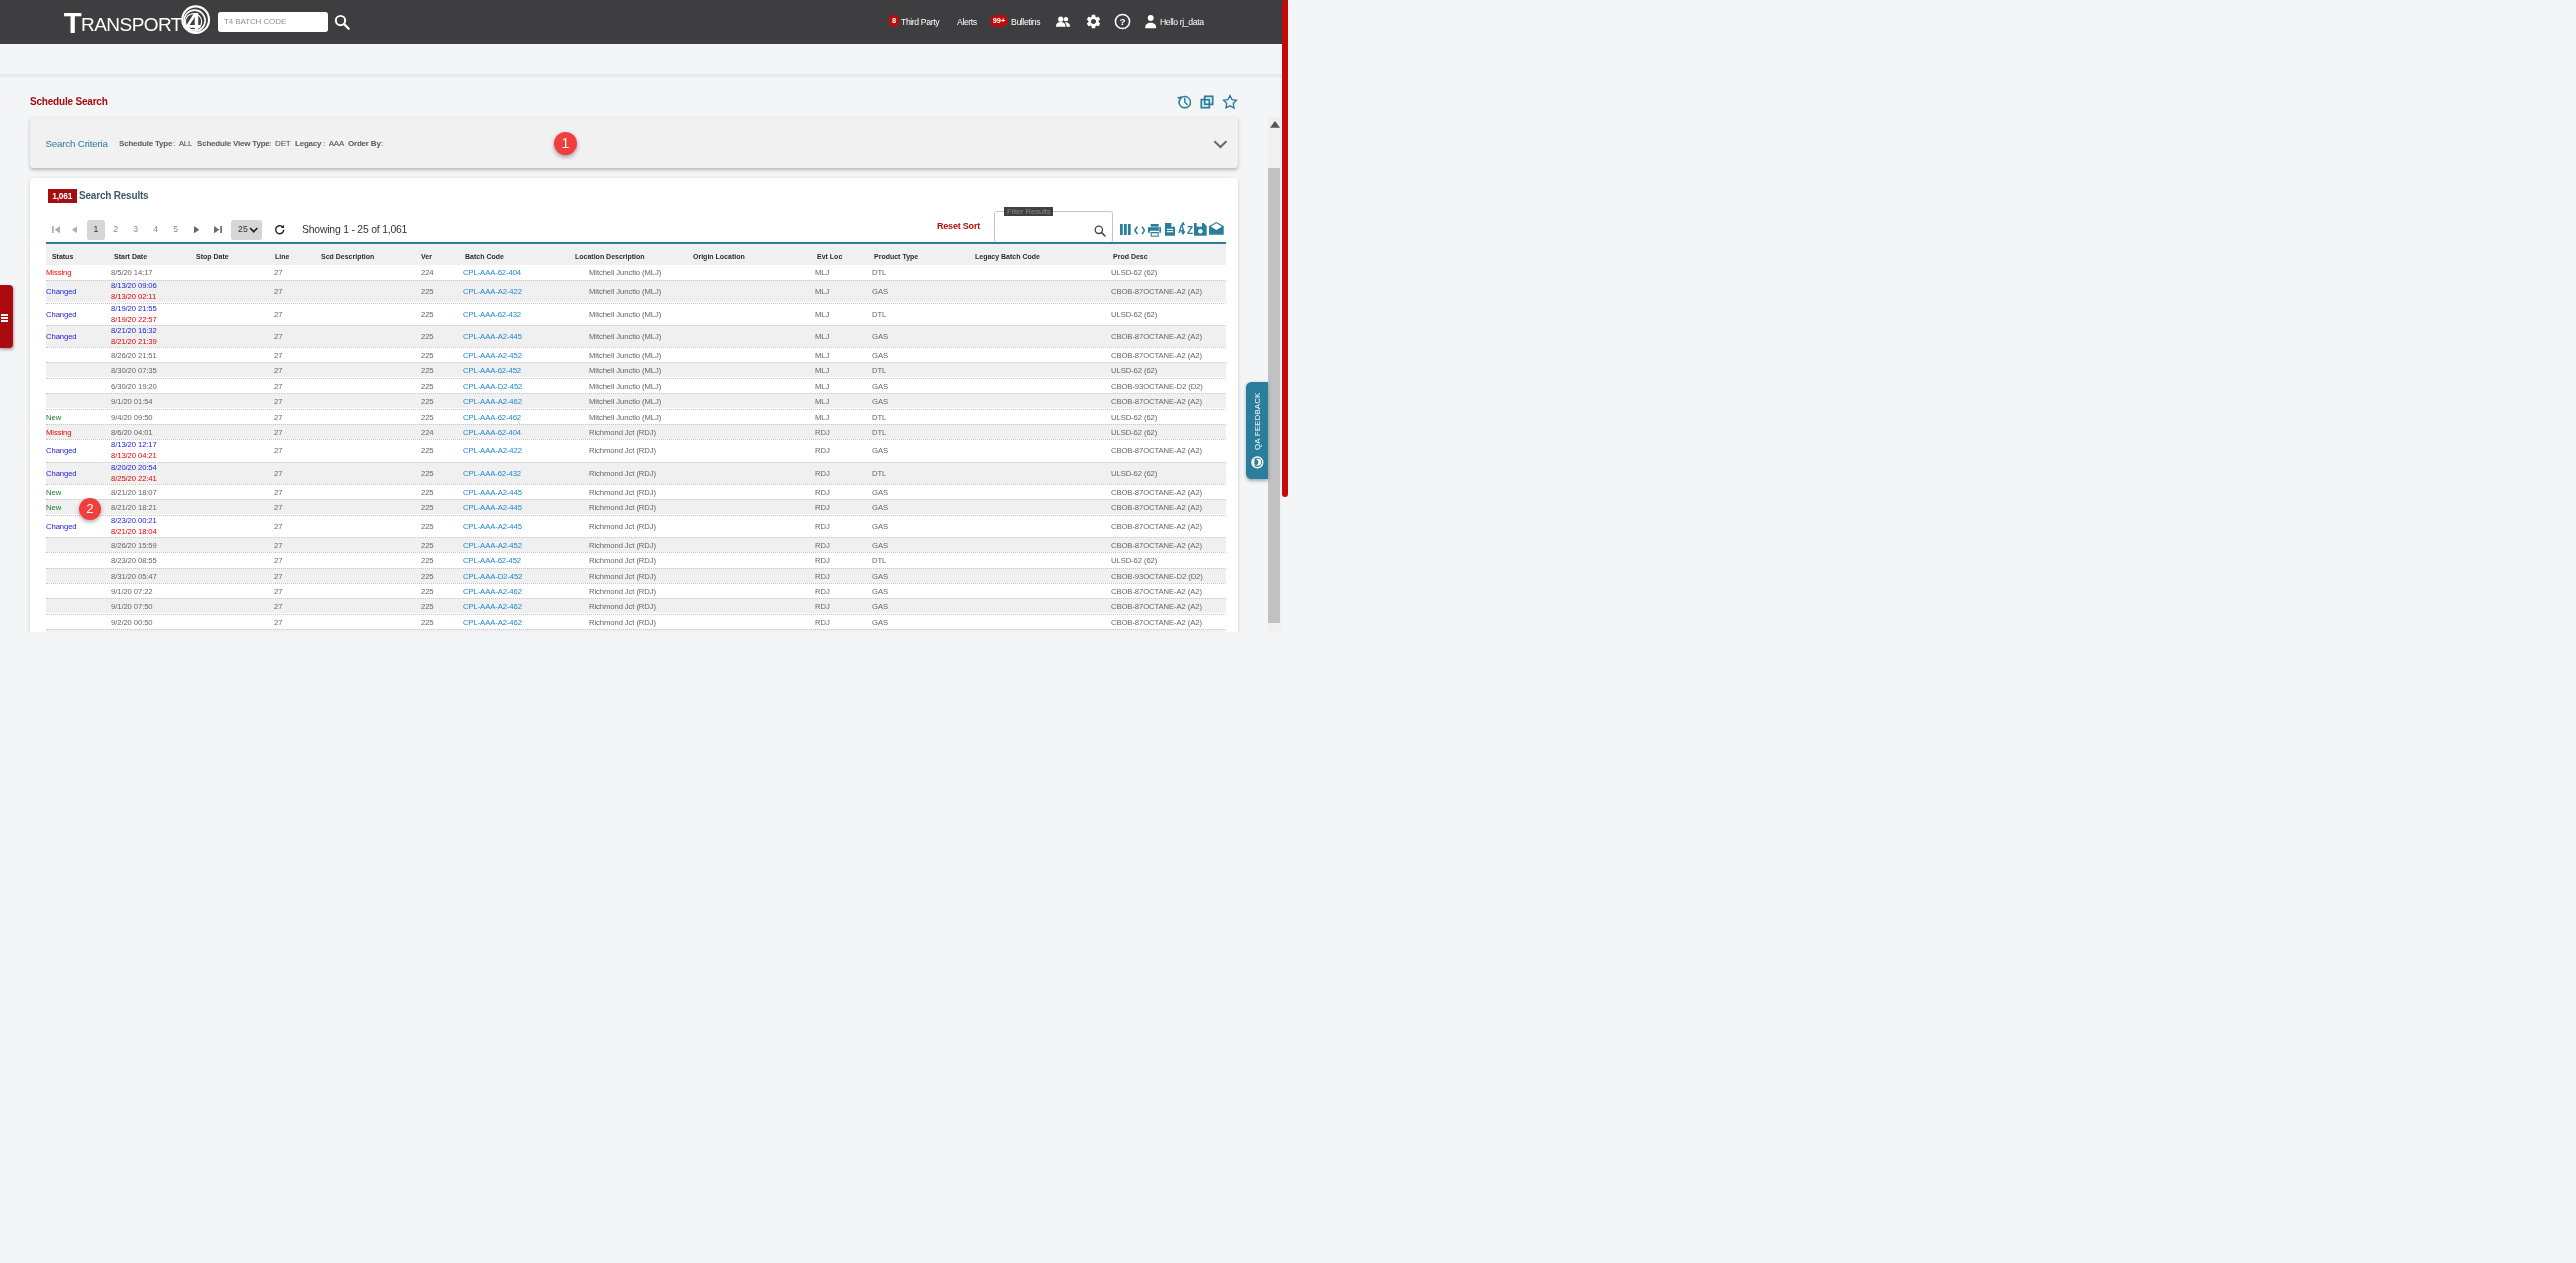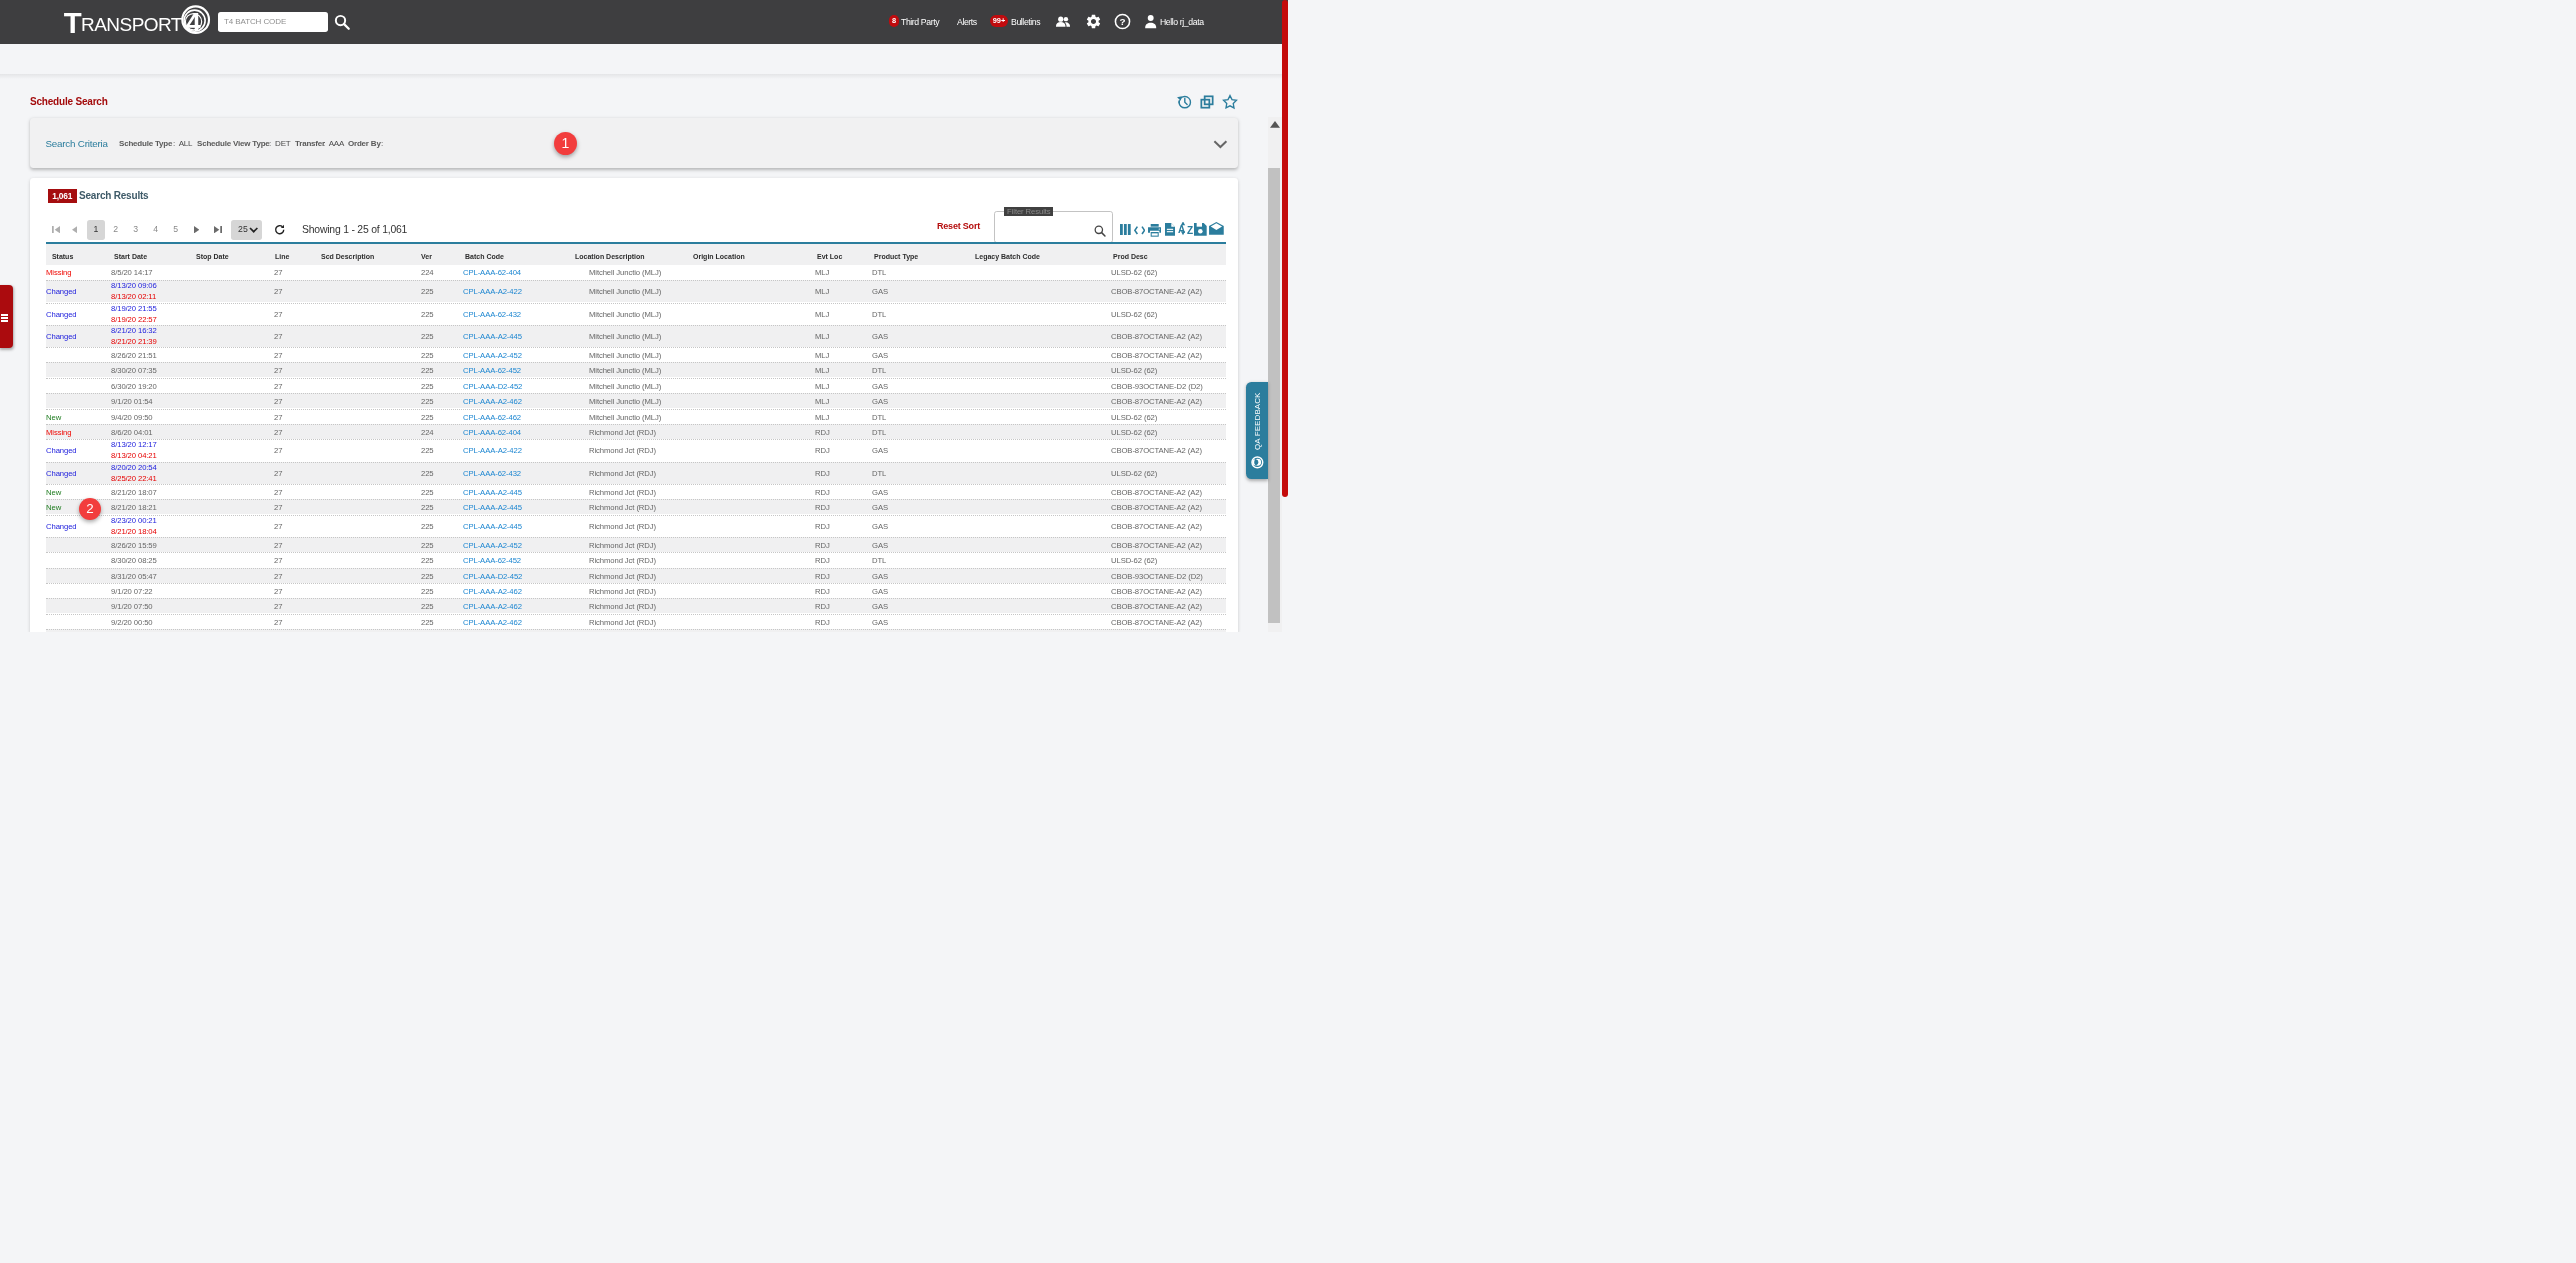--- a/index.html
+++ b/index.html
@@ -130,21 +130,21 @@
 <svg class="icon" style="left:1222px;top:94px" width="16" height="16" viewBox="0 0 24 24">
       <path fill="none" stroke="#2b7d9d" stroke-width="2" d="M12 2.4l3 6.1 6.7.97-4.85 4.72 1.15 6.67L12 17.7l-6 3.15 1.15-6.67L2.3 9.47 9 8.5z"></path>
     </svg>
 
 <div id="panel">
  <span class="sc">Search Criteria</span>
  <span class="lb" style="left:89px">Schedule Type</span>
       <span class="vl" style="left:143px">:&nbsp; ALL</span>
  <span class="lb" style="left:167px">Schedule View Type</span>
       <span class="vl" style="left:239px">:&nbsp; DET</span>
- <span class="lb" style="left:265px">Transfer</span>
+ <span class="lb" style="left:265px">Legacy</span>
       <span class="vl" style="left:293px">:&nbsp; AAA</span>
  <span class="lb" style="left:318px">Order By</span>
       <span class="vl" style="left:351px">:</span>
  <div class="redball" style="left:524px;top:14px;width:23px;height:23px;font-size:14px;line-height:23px">1</div>
  <svg class="icon" style="left:1183px;top:22px" width="14.8" height="8.7" viewBox="0 0 22 13">
         <path fill="none" stroke="#666" stroke-width="3" d="M2 2l9 8.5L20 2"></path>
       </svg>
 </div>
 
 <div id="card">
@@ -436,21 +436,21 @@
         <i class="c" style="left:65px">8/26/20 15:59</i>
         <i class="c" style="left:228px">27</i>
         <i class="c" style="left:375px">225</i>
         <i class="c lk" style="left:417px">CPL-AAA-A2-452</i>
         <i class="c" style="left:543px">Richmond Jct (RDJ)</i>
         <i class="c" style="left:769px">RDJ</i>
         <i class="c" style="left:826px">GAS</i>
         <i class="c" style="left:1065px">CBOB-87OCTANE-A2 (A2)</i>
       </div>
 <div class="rw" style="top:552px;height:15.4px">
-        <i class="c" style="left:65px">8/30/20 08:25</i>
+        <i class="c" style="left:65px">8/23/20 08:55</i>
         <i class="c" style="left:228px">27</i>
         <i class="c" style="left:375px">225</i>
         <i class="c lk" style="left:417px">CPL-AAA-62-452</i>
         <i class="c" style="left:543px">Richmond Jct (RDJ)</i>
         <i class="c" style="left:769px">RDJ</i>
         <i class="c" style="left:826px">DTL</i>
         <i class="c" style="left:1065px">ULSD-62 (62)</i>
       </div>
 <div class="rw g" style="top:568px;height:15.4px">
         <i class="c" style="left:65px">8/31/20 05:47</i>

